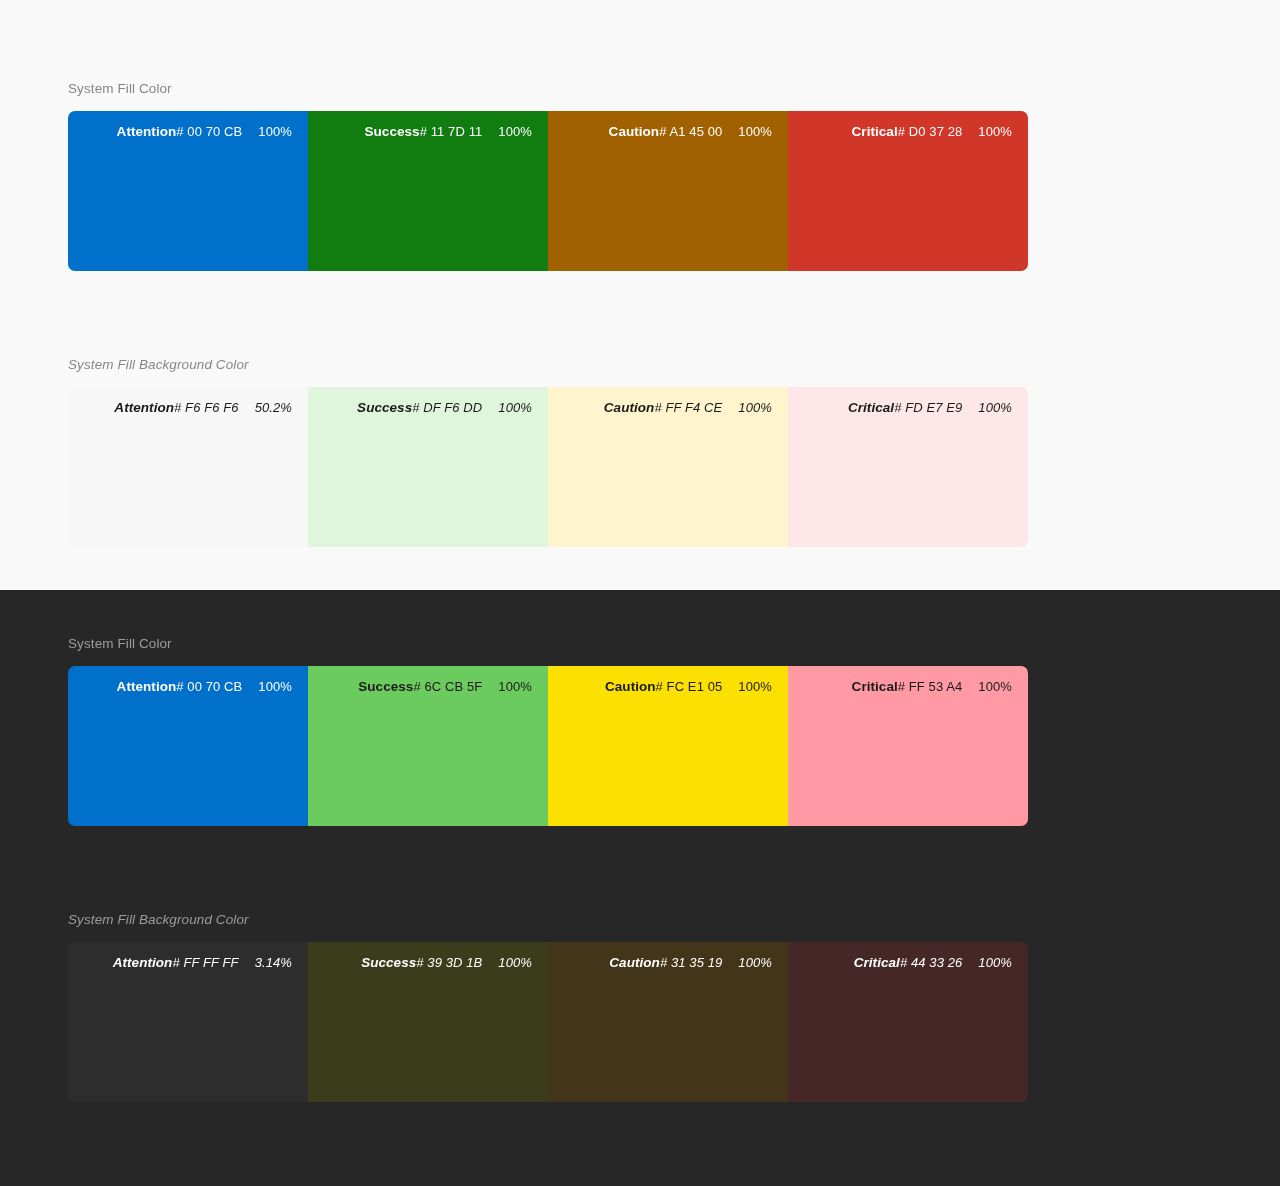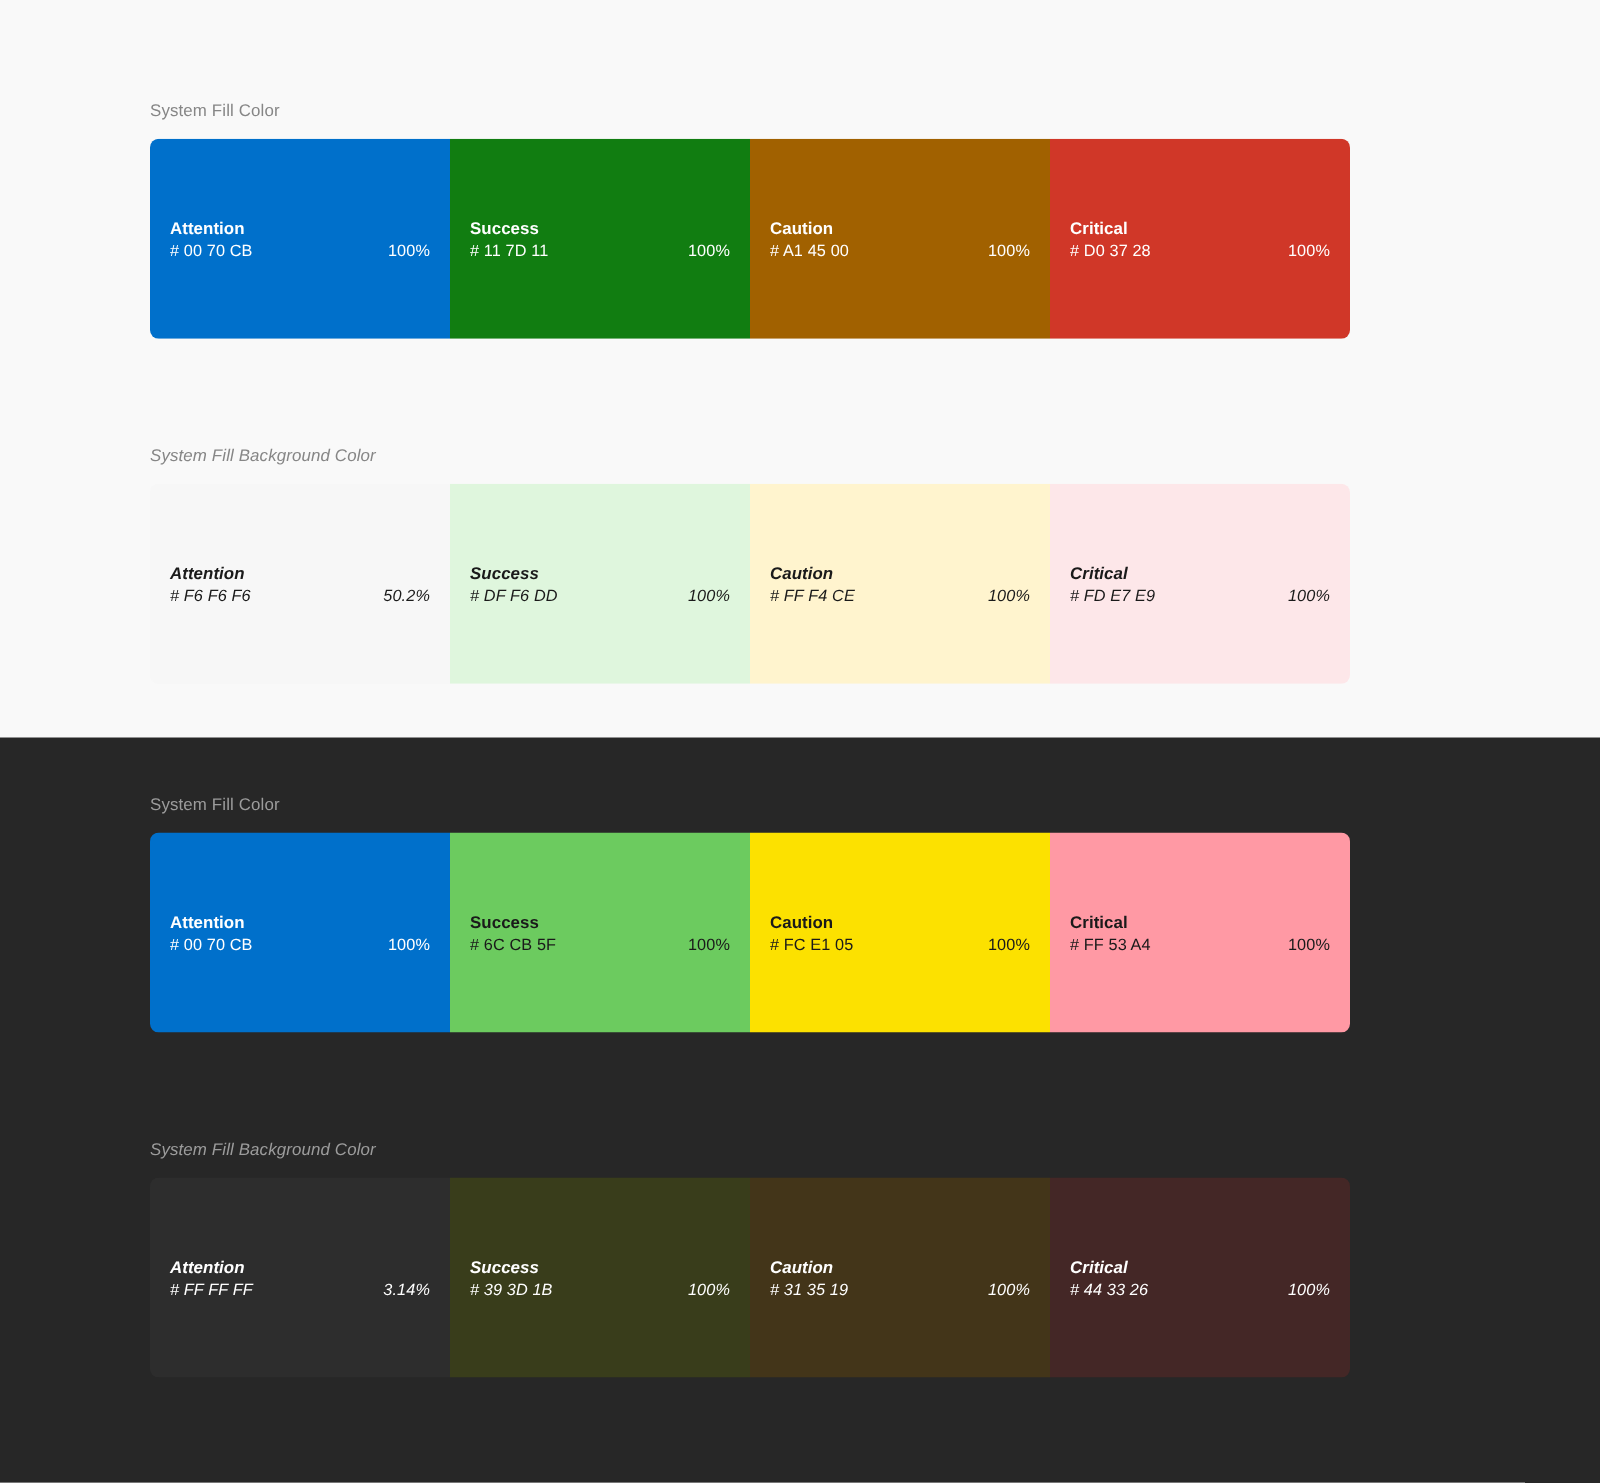--- a/index.html
+++ b/index.html
@@ -26,21 +26,21 @@
     padding-top: 80px;
   }
   .theme-dark {
     background: #272727;
     height: 596px;
     padding-top: 45px;
   }
 
   .group {
     width: 1000px;
-    margin-left: 120px;
+    margin-left: 68px;
     position: relative;
   }
   .group + .group {
     margin-top: 85px;
     font-style: italic;
   }
 
   .group-label {
     font-size: 13.5px;
     line-height: 18px;
@@ -59,40 +59,41 @@
     overflow: hidden;
   }
 
   .swatch {
     flex: 1 1 25%;
     min-width: 0;
     position: relative;
     box-sizing: border-box;
     padding: 12px 16px 12px 16px;
     display: flex;
-    flex-direction: column;
-    justify-content: center;
+    flex-direction: row;
+    justify-content: flex-end;
   }
 
   .swatch-title {
     font-size: 13.5px;
     font-weight: bold;
     line-height: 18px;
     letter-spacing: 0.05px;
     white-space: nowrap;
   }
 
   .swatch-footer {
     display: flex;
     justify-content: space-between;
     align-items: baseline;
     font-size: 13px;
     line-height: 17px;
     letter-spacing: 0.1px;
     white-space: nowrap;
+    gap: 16px;
   }
   .swatch-hex { }
   .swatch-opacity { }
 
   .txt-light { color: #FFFFFF; }
   .txt-dark  { color: #1A1A1A; }
 </style>
 </head>
 <body>
 

